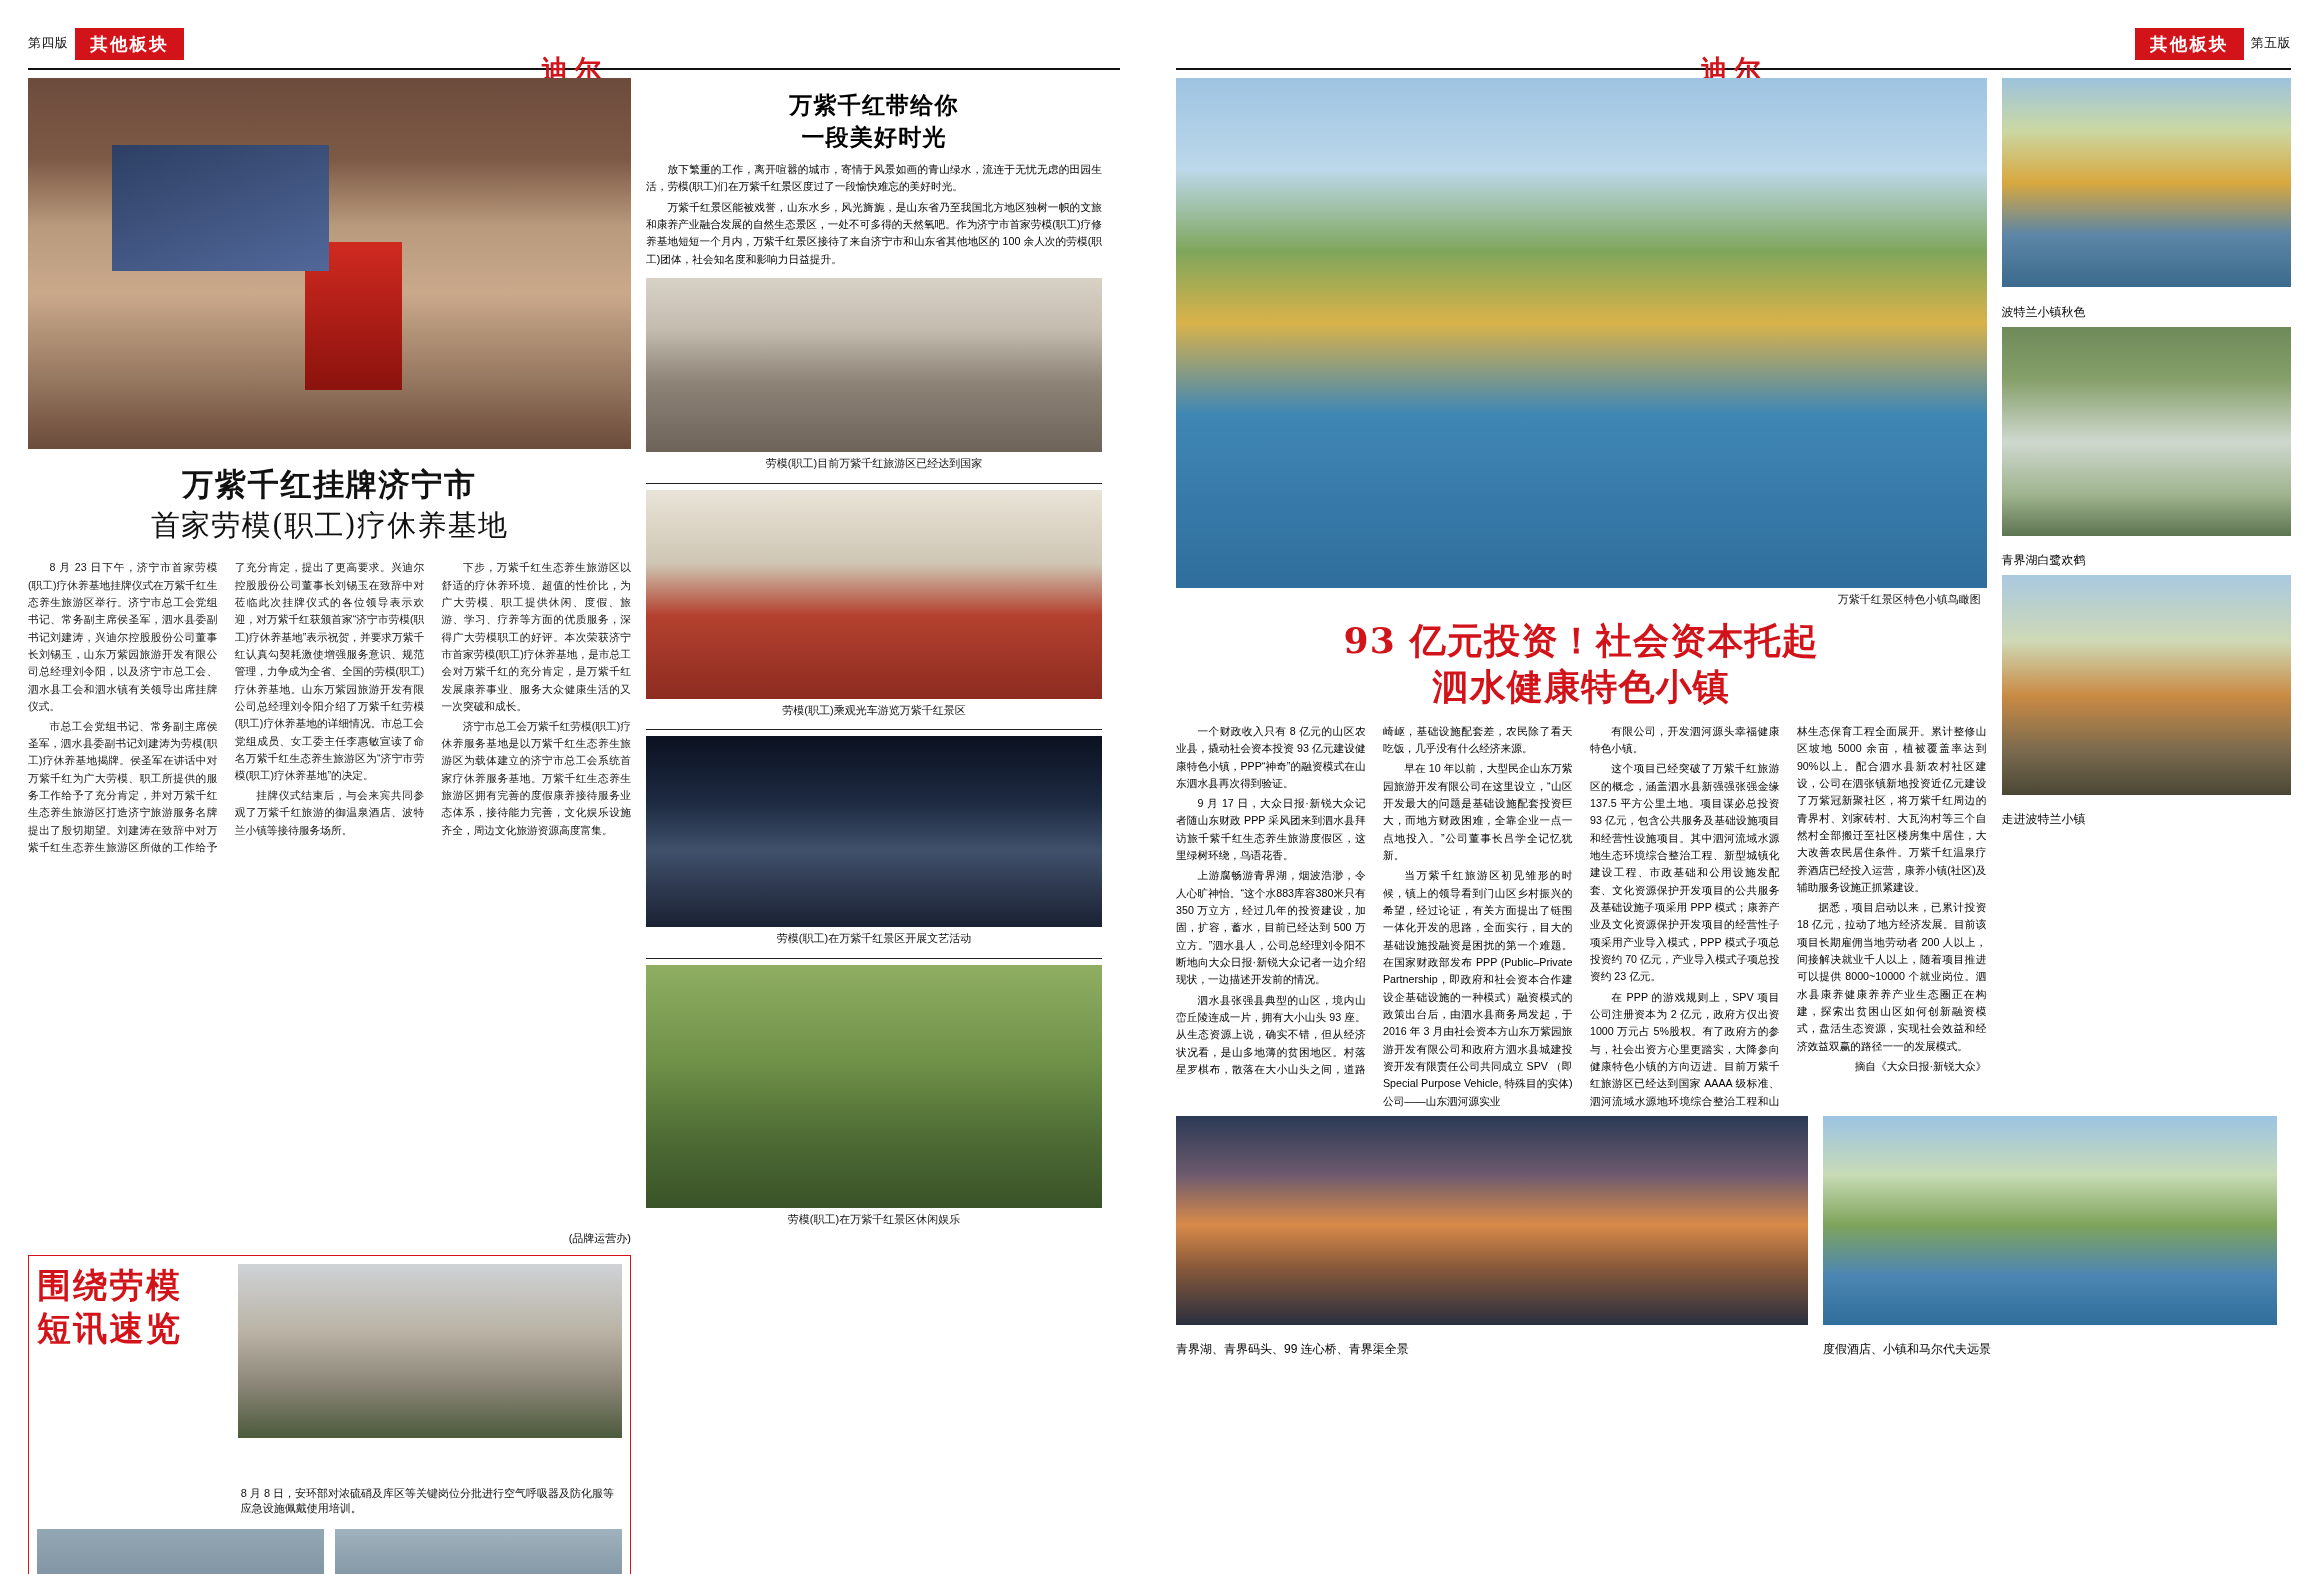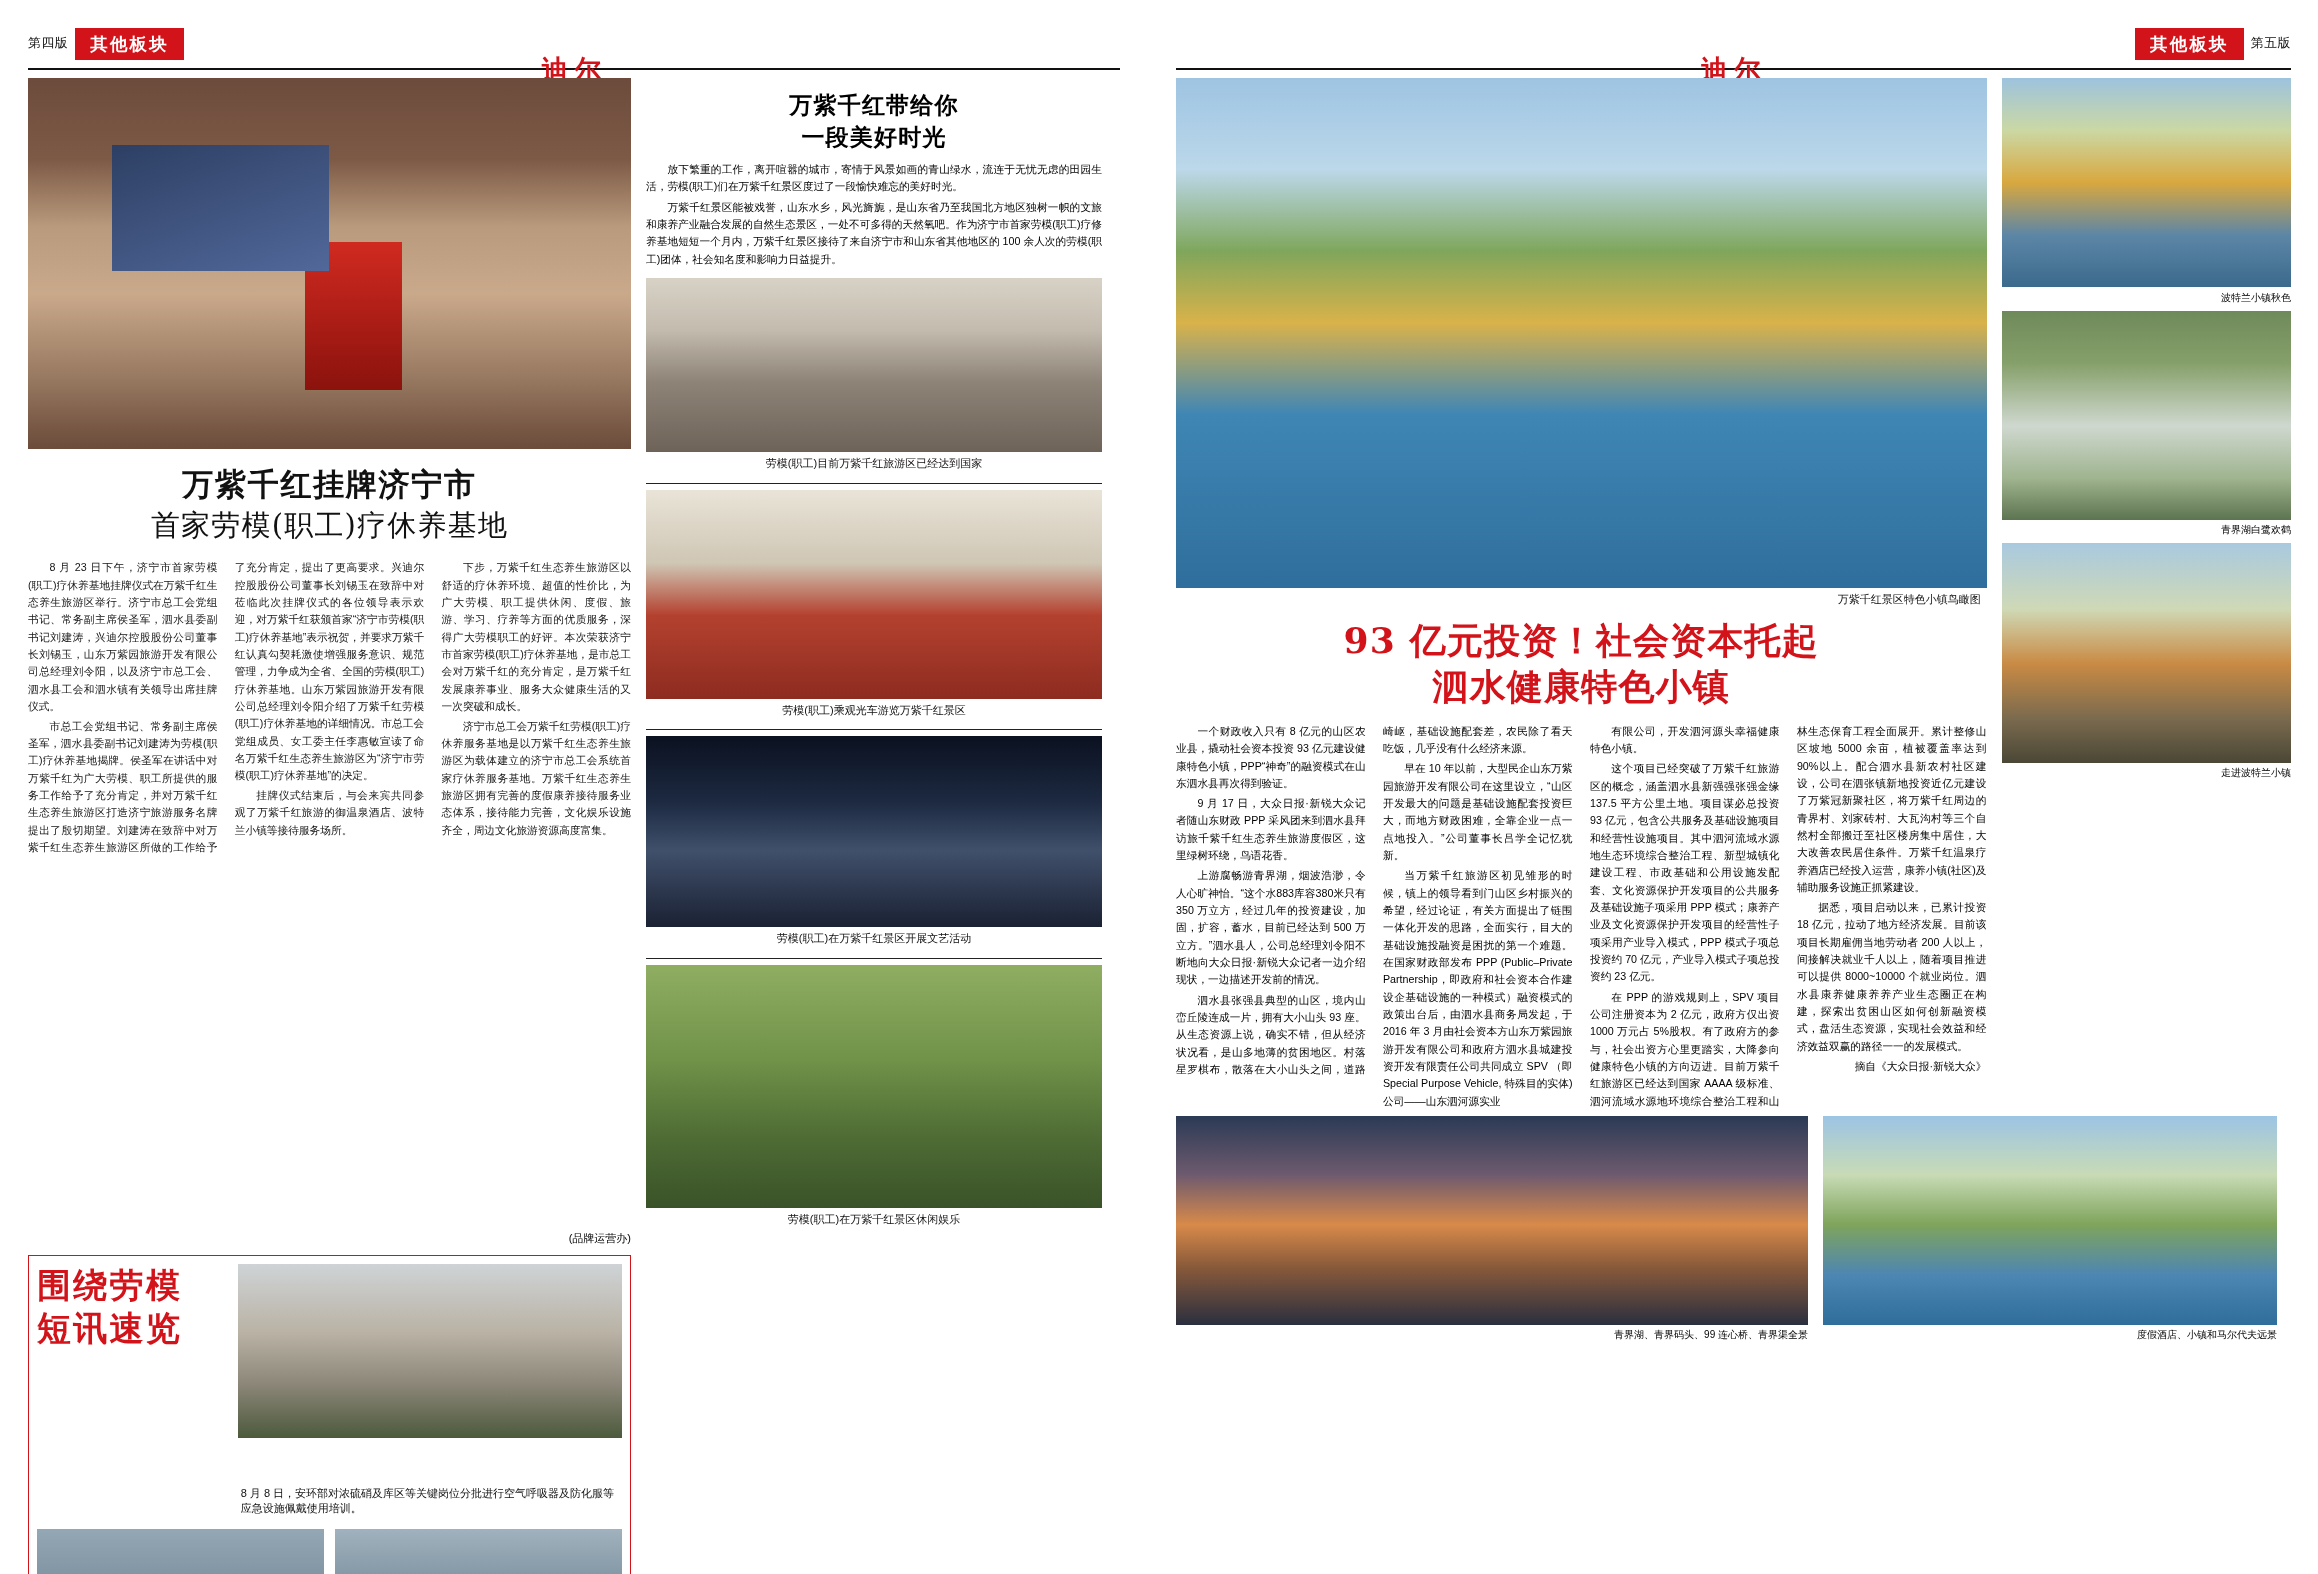--- a/index.html
+++ b/index.html
@@ -35,21 +35,21 @@
 
   .divider-line{height:1.2px;background:#222;margin:5.8px 0;}
 
   
   .promo{border:1.7px solid #d3131a;padding:8px;margin-top:9.3px;display:flex;flex-direction:column;gap:7px;}
   .promo-title{color:#d3131a;font-size:34px;font-weight:bold;line-height:1.25;letter-spacing:2.3px;font-family:"DejaVu Serif",serif;}
   .r-headline{color:#d3131a;font-size:36px;font-weight:bold;text-align:center;line-height:1.3;letter-spacing:1.2px;font-family:"DejaVu Serif",serif;}
   .r-cols{column-gap:17.4px;font-size:10.7px;line-height:1.62;text-align:justify;}
   .r-cols p{margin:0 0 2.9px 0;text-indent:2em;}
   .src{text-align:right;font-size:10.7px;margin-top:3.5px;}
-  .small-cap{font-size:10px;text-align:right;padding:3.5px 0 5.8px;}
+  .small-cap{font-size:12px;text-align:left;padding:3.5px 0 5.8px;margin-top:13px;}
 
   
   .ph-hall{background:linear-gradient(180deg,#6d4b3c 0%,#7d5a46 22%,#b99a7d 40%,#caa98b 58%,#9e7f66 78%,#6b4b3a 100%);}
   .ph-hall::after{content:"";position:absolute;left:14%;top:18%;width:36%;height:34%;background:linear-gradient(160deg,#2d3f63,#51689a);}
   .ph-hall::before{content:"";position:absolute;left:46%;top:44%;width:16%;height:40%;background:linear-gradient(180deg,#d02a20,#8b120d);}
   .ph-meeting{background:linear-gradient(180deg,#d8d2c6 0%,#c3bbae 30%,#8d8377 60%,#6d6358 100%);}
   .ph-bus{background:linear-gradient(180deg,#e9e4d8 0%,#cfc6b4 35%,#b4412f 60%,#8d2c20 100%);}
   .ph-night{background:linear-gradient(180deg,#0b1120 0%,#1d2a42 35%,#40506b 60%,#1a2133 100%);}
   .ph-swing{background:linear-gradient(180deg,#8fae62 0%,#6f9148 40%,#4f6d35 70%,#3a5228 100%);}
   .ph-train1{background:linear-gradient(180deg,#cfd3d6 0%,#b9b2a4 40%,#8a8577 70%,#4c5a3b 100%);}

